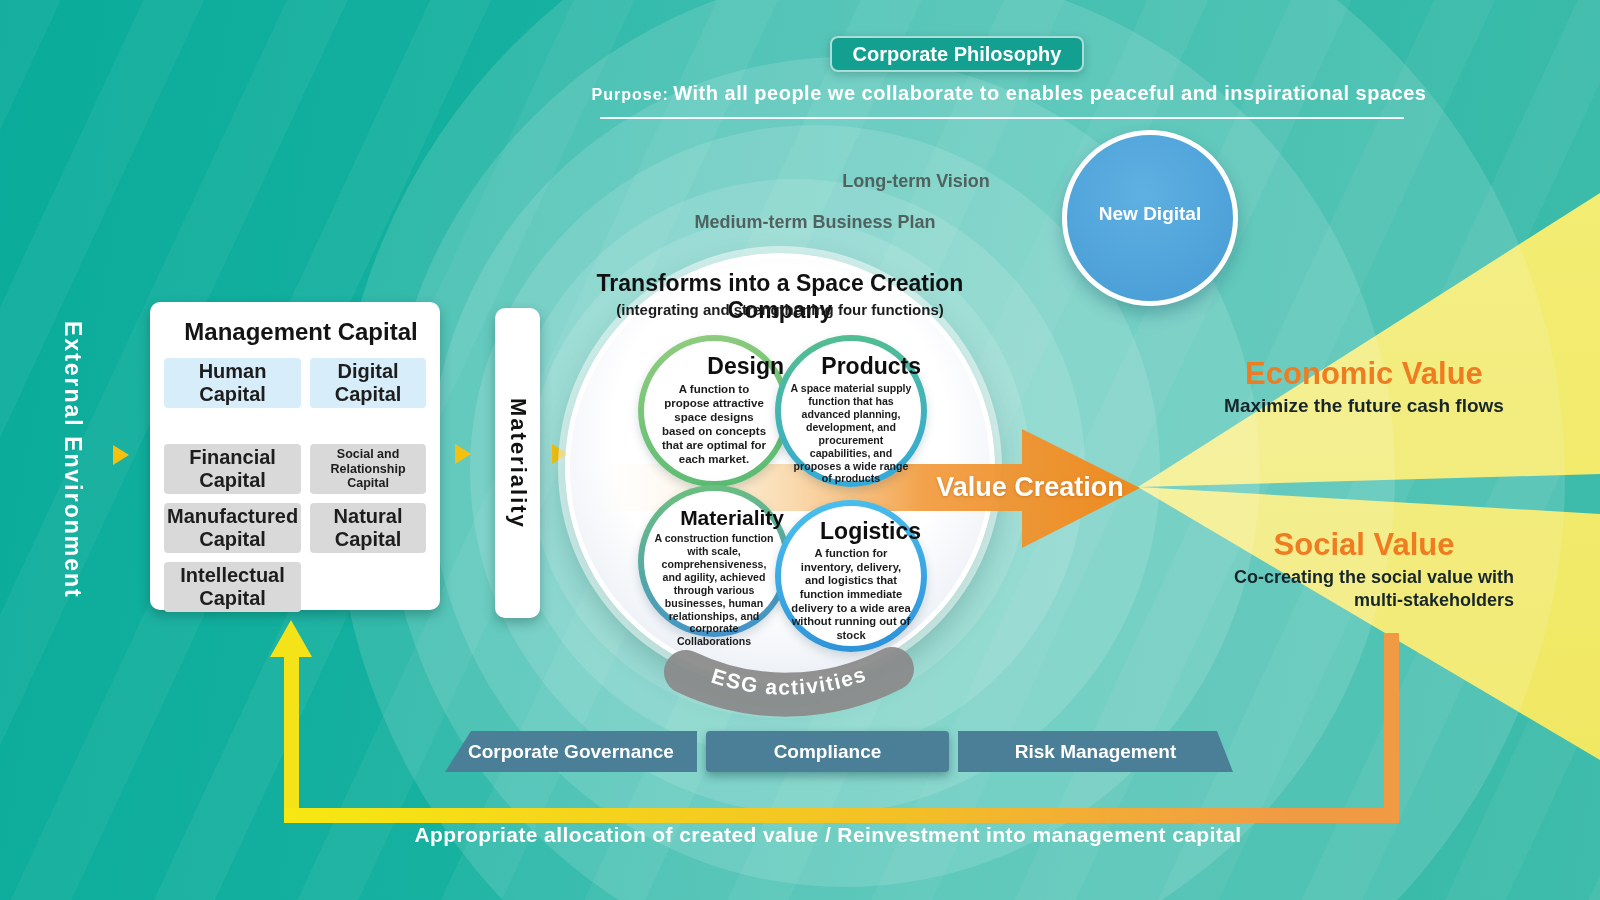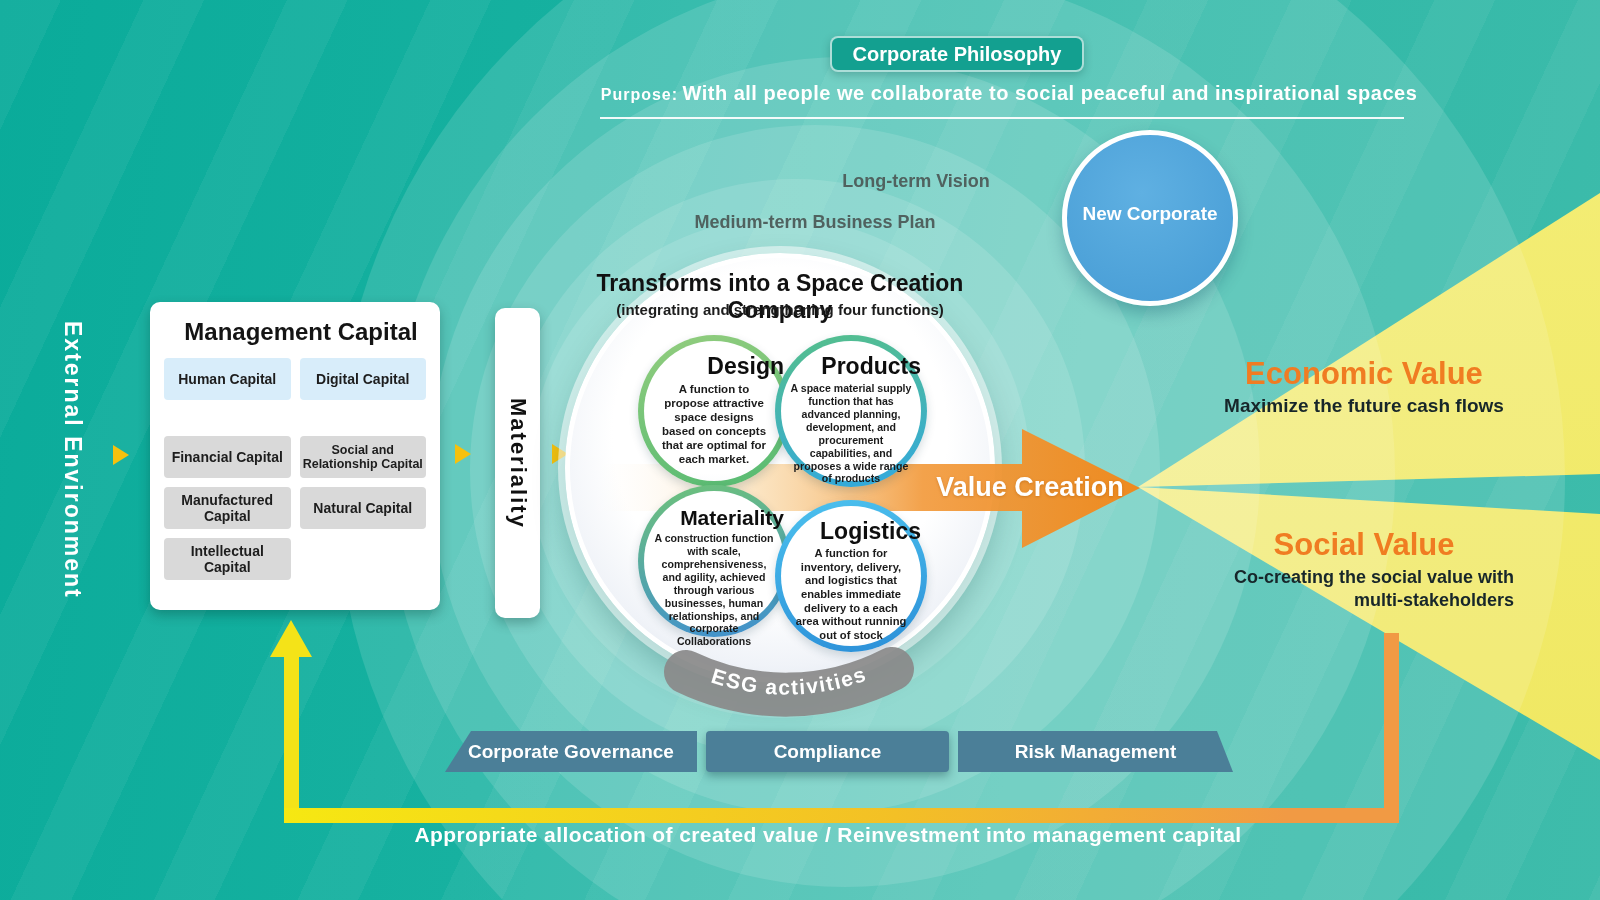--- a/index.html
+++ b/index.html
@@ -44,21 +44,21 @@
   .fc-construction h3{font-size:21px;margin-top:16px;}
   .fc p{margin:2px 0 0;padding:0 9px;font-size:10.6px;line-height:1.22;color:#1b1b1b;font-weight:bold;}
   .fc-design p{font-size:11.5px;padding:0 14px;}
   .fc-logistics p{font-size:11.2px;padding:0 10px;}
   
   .cap-box{left:150px;top:302px;width:290px;height:308px;background:#fff;border-radius:10px;
       box-shadow:0 5px 12px rgba(0,45,40,.3);}
   .cap-title{left:150px;top:318px;width:302px;text-align:center;font-size:24px;font-weight:bold;color:#141414;}
   .cap-grid{left:164px;top:358px;width:262px;display:grid;grid-template-columns:1fr 1fr;gap:9px;}
   .chip{min-height:42px;border-radius:4px;display:flex;align-items:center;justify-content:center;
-      text-align:center;font-size:14px;font-weight:bold;color:#1d1d1d;line-height:1.15;padding:2px 3px;box-sizing:border-box;}
+      text-align:center;font-size:20px;font-weight:bold;color:#1d1d1d;line-height:1.15;padding:2px 3px;box-sizing:border-box;}
   .chip.blue{background:#d8edfa;}
   .chip.gray{background:#d9d9d9;}
   .chip.small{font-size:12.5px;}
   .cap-spacer{grid-column:1/3;height:18px;}
   
   .mat-bar{left:495px;top:308px;width:45px;height:310px;background:#fff;border-radius:10px;
       box-shadow:0 5px 12px rgba(0,45,40,.3);display:flex;align-items:center;justify-content:center;}
   .mat-text{writing-mode:vertical-rl;font-size:22px;font-weight:bold;color:#111;letter-spacing:2px;}
   
   .ext{left:52px;top:300px;height:320px;width:40px;display:flex;align-items:center;justify-content:center;}
@@ -117,29 +117,29 @@
   <div class="ring" style="left:335px;top:-137px;width:1230px;height:1230px;"></div>
   <div class="ring" style="left:385px;top:-31px;width:1010px;height:1010px;"></div>
   <div class="ring" style="left:430px;top:57px;width:830px;height:830px;"></div>
   <div class="ring" style="left:470px;top:125px;width:690px;height:690px;"></div>
   <div class="ring" style="left:505px;top:179px;width:580px;height:580px;"></div>
   <div class="ring" style="left:530px;top:218px;width:500px;height:500px;"></div>
 
   <div class="abs badge">Corporate Philosophy</div>
   <div class="abs purpose">
     <span class="plabel">Purpose:</span>
-    <span class="ptext">With all people we collaborate to social peaceful and inspirational spaces</span>
+    <span class="ptext">With all people we collaborate to enables peaceful and inspirational spaces</span>
   </div>
   <div class="abs purpose-line"></div>
 
   <div class="abs vision-long">Long-term Vision</div>
   <div class="abs vision-med">Medium-term Business Plan</div>
 
   <div class="abs nb">
-    <div class="l1">New Corporate</div>
+    <div class="l1">New Digital</div>
   </div>
 
   <div class="abs ext">
     <span>External Environment</span>
   </div>
   <div class="abs tri" style="left:113px;top:445px;"></div>
 
   <div class="abs cap-box"></div>
   <div class="abs cap-title">Management Capital</div>
   <div class="abs cap-grid">
@@ -191,21 +191,21 @@
   </div>
   <div class="fc fc-construction">
     <div class="fc-inner">
       <h3>Materiality</h3>
       <p>A construction function with scale, comprehensiveness, and agility, achieved through various businesses, human relationships, and corporate Collaborations</p>
     </div>
   </div>
   <div class="fc fc-logistics">
     <div class="fc-inner">
       <h3>Logistics</h3>
-      <p>A function for inventory, delivery, and logistics that enables immediate delivery to a each area without running out of stock</p>
+      <p>A function for inventory, delivery, and logistics that function immediate delivery to a wide area without running out of stock</p>
     </div>
   </div>
 
   <div class="abs vc-label">Value Creation</div>
 
   <svg class="overlay" width="1600" height="900">
     <path id="esgArc" d="M 686 672 A 232 232 0 0 0 892 669" fill="none" stroke="#8a8a8a" stroke-width="44" stroke-linecap="round" opacity="0.93"></path>
     <text font-family="Liberation Sans, sans-serif" font-size="21" font-weight="bold" fill="#ffffff" letter-spacing="1.5">
       <textPath href="#esgArc" startOffset="50%" text-anchor="middle">ESG activities</textPath>
     </text>

